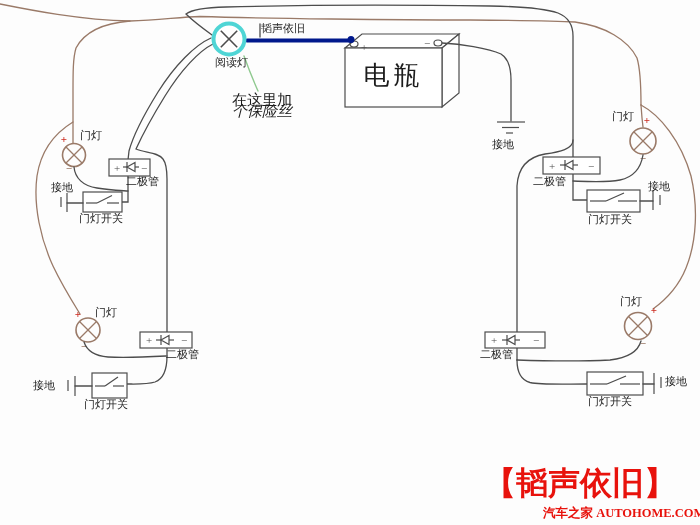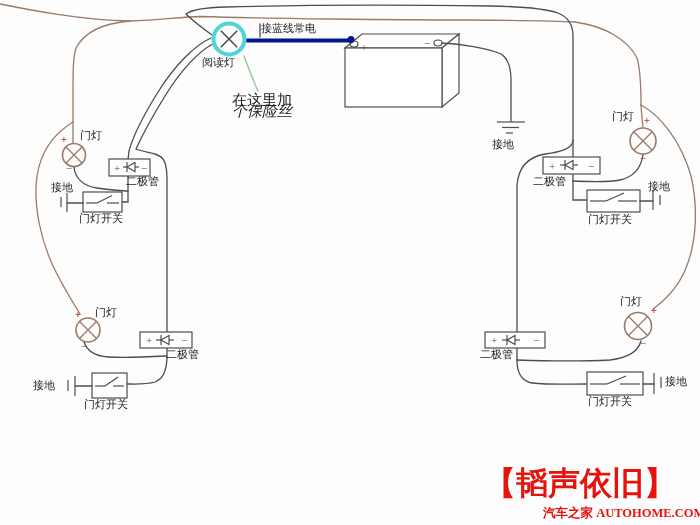--- a/index.html
+++ b/index.html
@@ -231,25 +231,26 @@
       </g>
 
       <line class="w w-dark" x1="643" y1="384" x2="654" y2="384"></line>
       <g class="sym">
         <line x1="654" y1="373" x2="654" y2="394"></line>
         <line x1="661" y1="377" x2="661" y2="388"></line>
       </g>
     </g>
   </svg>
 
-  <div class="label" style="left:202px;top:57px;">阅读灯</div>
-  <div class="label" style="left:261px;top:23px;">接蓝线常电</div>
+  <div class="label" style="left:215px;top:57px;">阅读灯</div>
+  <div class="label" style="left:261px;top:23px;">韬声依旧</div>
   <div class="label small" style="left:232px;top:92px;">在这里加</div>
   <div class="label small" style="left:232px;top:103px;font-style:italic;">个保险丝</div>
 
+  <div class="label battery-label" style="left:345px;top:62px;">电瓶</div>
   <div class="label" style="left:492px;top:139px;">接地</div>
 
   <div class="label" style="left:80px;top:130px;">门灯</div>
   <div class="label" style="left:126px;top:176px;">二极管</div>
   <div class="label" style="left:79px;top:213px;">门灯开关</div>
   <div class="label" style="left:51px;top:182px;">接地</div>
 
   <div class="label" style="left:612px;top:111px;">门灯</div>
   <div class="label" style="left:533px;top:176px;">二极管</div>
   <div class="label" style="left:588px;top:214px;">门灯开关</div>

